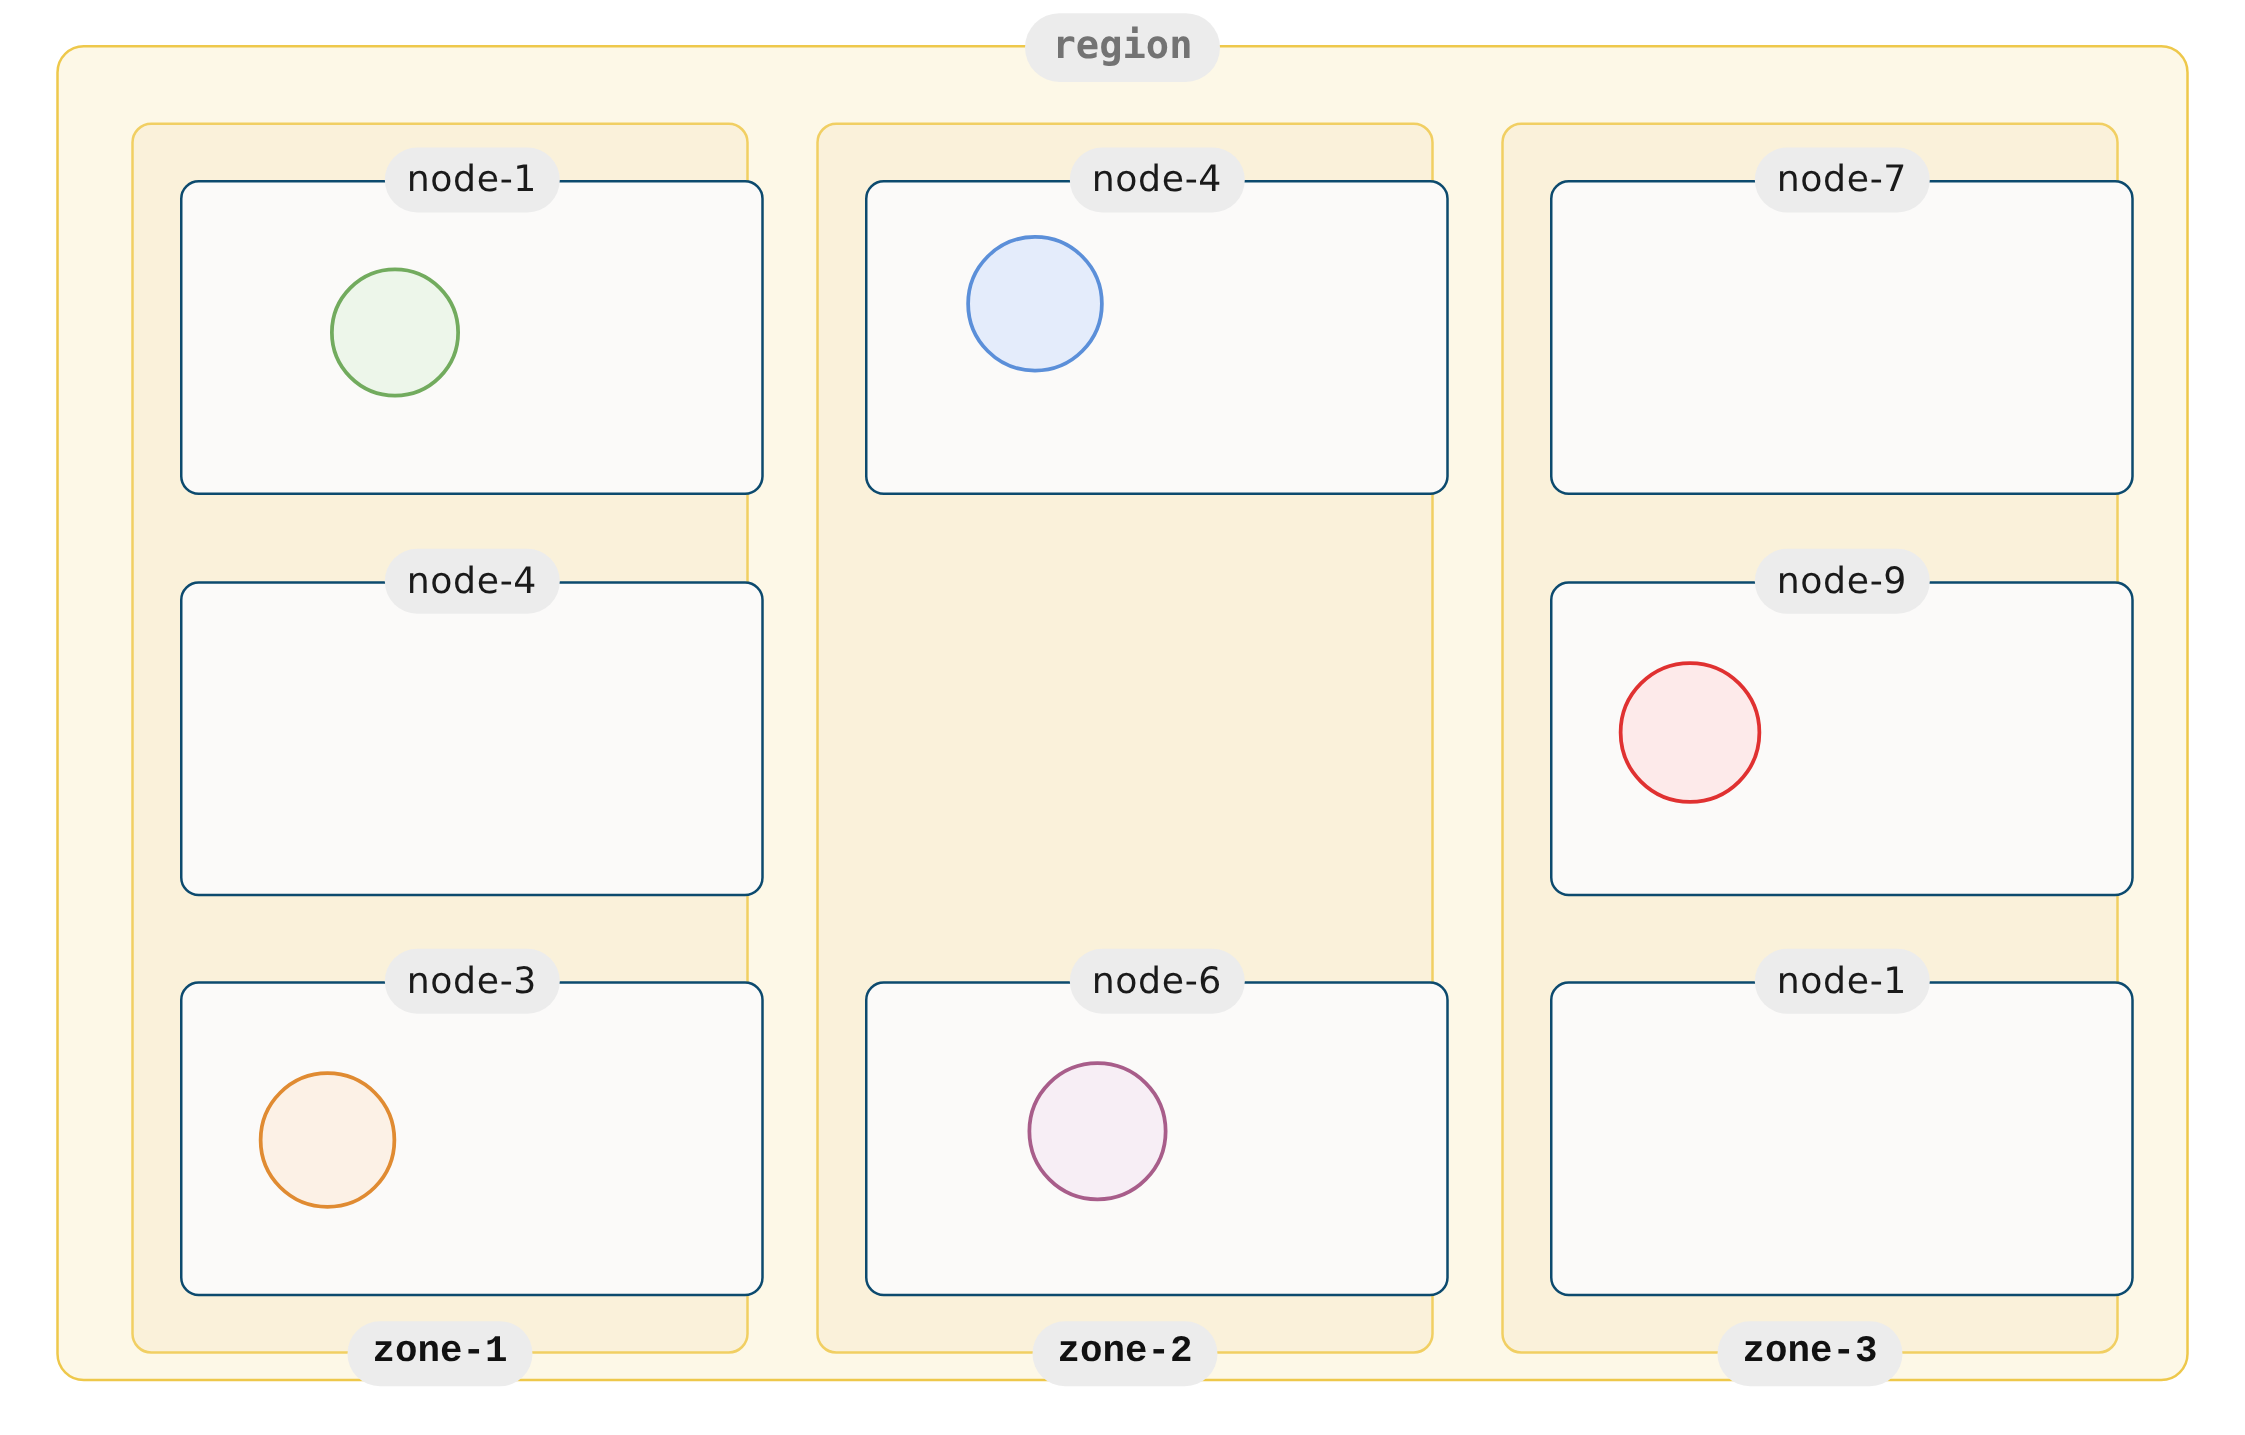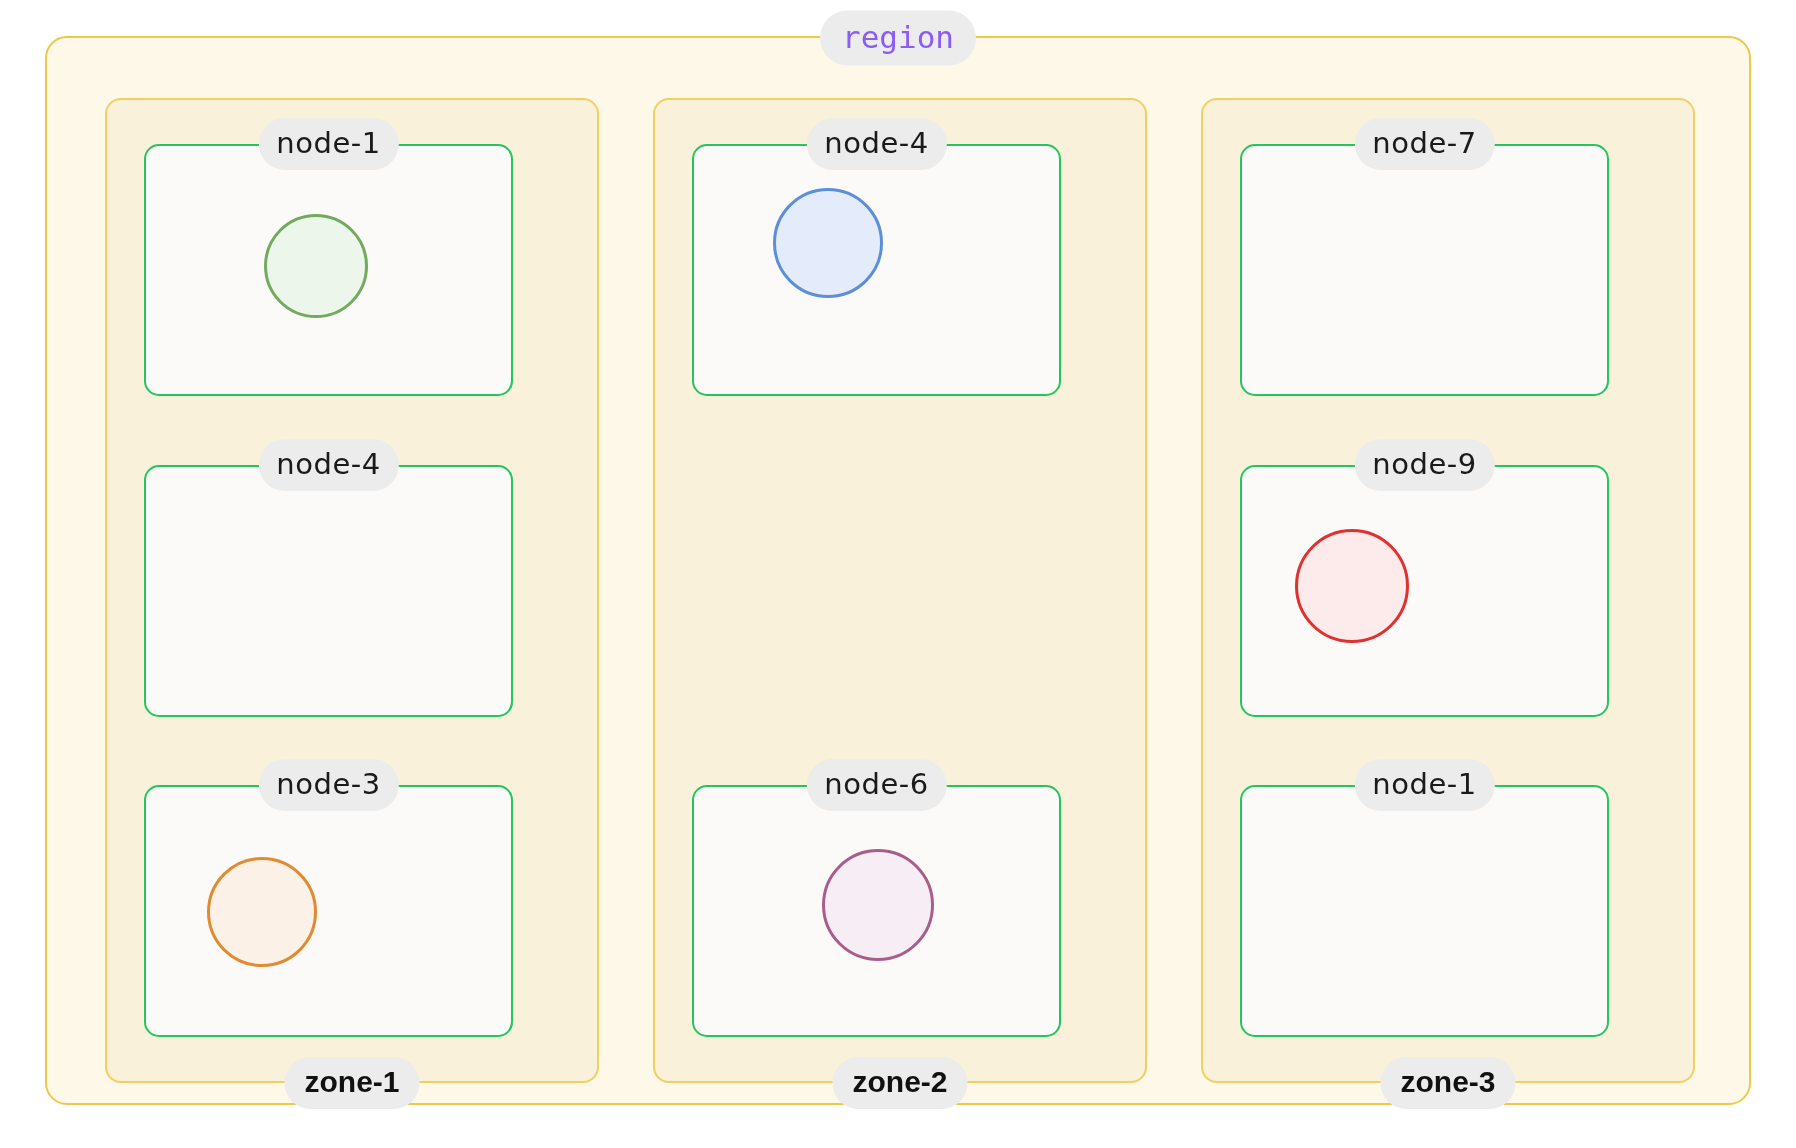--- a/index.html
+++ b/index.html
@@ -52,24 +52,24 @@
     display: flex;
     flex-direction: column;
     justify-content: space-between;
     padding: 44px 37px 44px 37px;
   }
 
   
   .node {
     position: relative;
     box-sizing: border-box;
-    width: 369px;
+    width: 467px;
     height: 252px;
     background: #fbfaf9;
-    border: 2px solid #22c55e;
+    border: 2px solid #0c4a6e;
     border-radius: 15px;
   }
 
   
   .pill {
     position: absolute;
     background: #ececec;
     border-radius: 999px;
     white-space: nowrap;
     line-height: 1;
@@ -86,36 +86,36 @@
     font-weight: 400;
     color: #1a1a1a;
     letter-spacing: 0.5px;
   }
 
   .zone-label {
     bottom: -2px;
     left: 50%;
     transform: translate(-50%, 50%);
     padding: 10px 20px 12px 20px;
-    font-family: Liberation Sans, sans-serif;
+    font-family: Liberation Mono, monospace;
     font-size: 30px;
     font-weight: bold;
     color: #111111;
     letter-spacing: 0px;
   }
 
   .region-label {
     top: 0px;
     left: 50%;
     transform: translate(-50%, -50%);
     padding: 11px 22px 13px 22px;
     font-family: "DejaVu Sans Mono", "Liberation Mono", monospace;
     font-size: 31px;
-    font-weight: normal;
-    color: #8b5cf6;
+    font-weight: bold;
+    color: #737373;
   }
 
   
   .circle {
     position: absolute;
     box-sizing: border-box;
     border-radius: 50%;
   }
 </style>
 </head>

